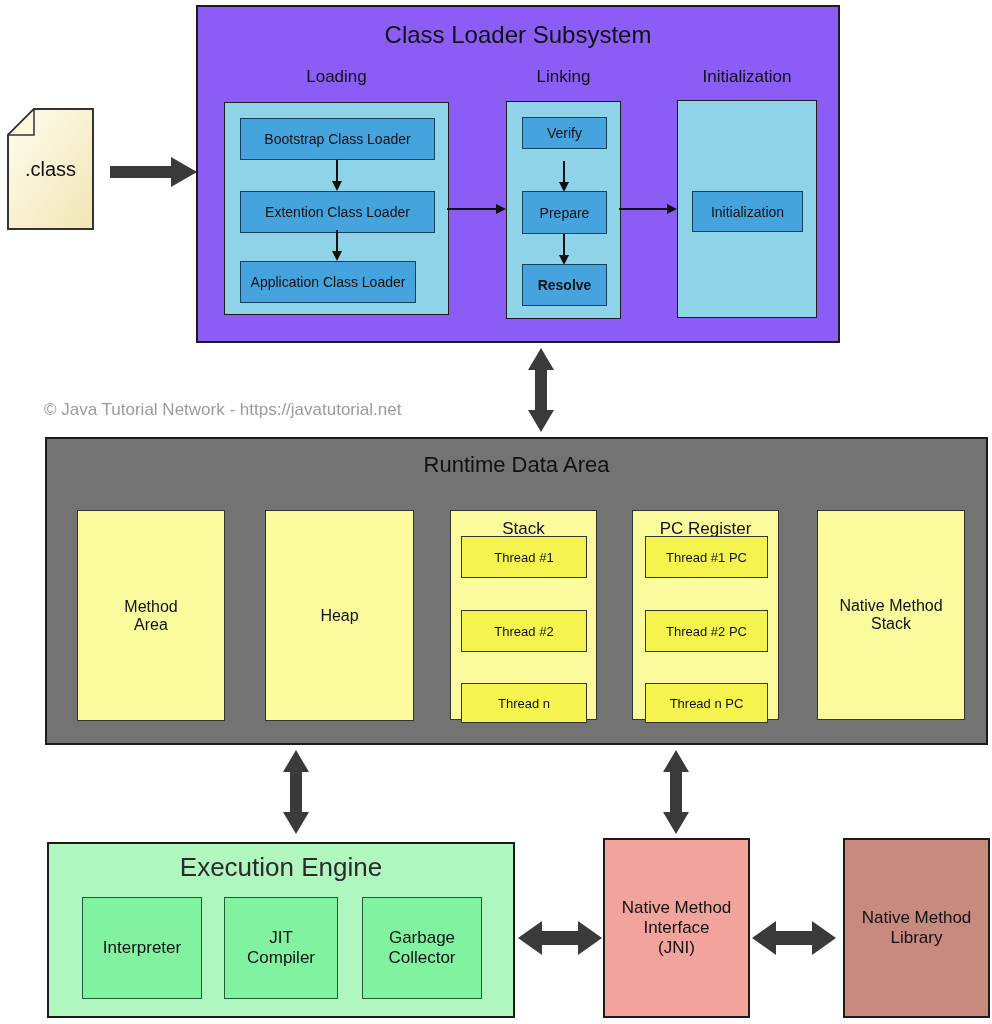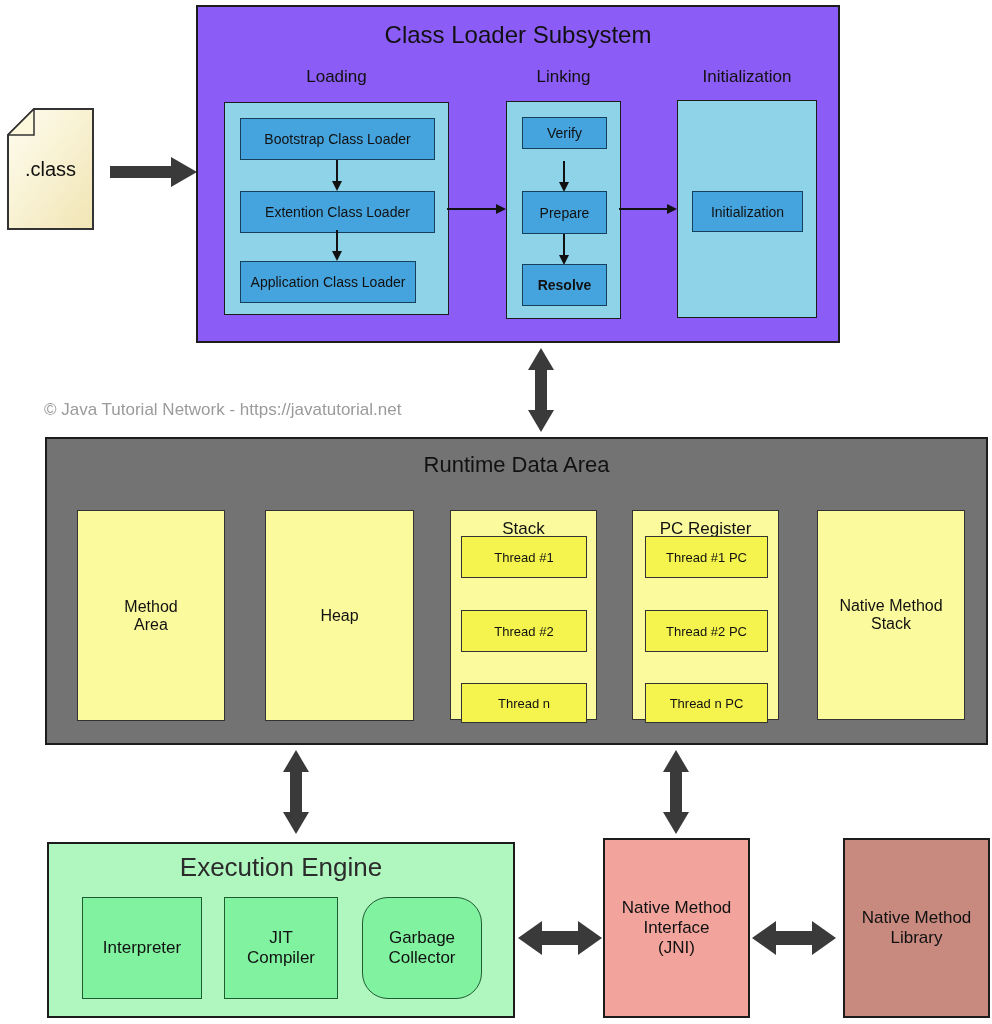--- a/index.html
+++ b/index.html
@@ -58,21 +58,21 @@
   .st-t { left:10px; width:126px; height:42px; }
   .pc-t { left:12px; width:123px; height:42px; }
   .t1 { top:25px; } .t2 { top:99px; } .tn { top:156px; height:40px;margin-top:16px; }
 
   
   .ee-outer { left:47px; top:842px; width:468px; height:176px; background:#b0f6bf; border:2px solid #1c1c1c; position:absolute; }
   .ee-title { left:0; top:8px; width:100%; text-align:center; font-size:26px; color:#2b2b2b; }
   .green-box { background:#81f2a0; border:1.5px solid #1f5c31; position:absolute; font-size:17px; }
   .ee-1 { left:33px;  top:53px; width:120px; height:102px; }
   .ee-2 { left:175px; top:53px; width:114px; height:102px; }
-  .ee-3 { left:313px; top:53px; width:120px; height:102px;border-radius:26px; }
+  .ee-3 { left:313px; top:53px; width:120px; height:102px; }
 
   
   .jni { left:603px; top:838px; width:147px; height:180px; background:#f2a49c; border:2px solid #1c1c1c; font-size:17px; }
   .nml { left:843px; top:838px; width:147px; height:180px; background:#c8897f; border:2px solid #1c1c1c; font-size:17px; }
 
   
   .arr { position:absolute; }
   .arr-classfile { left:110px; top:157px; }
   .arr-v-top   { left:528px; top:348px; }
   .arr-v-left  { left:283px; top:750px; }

